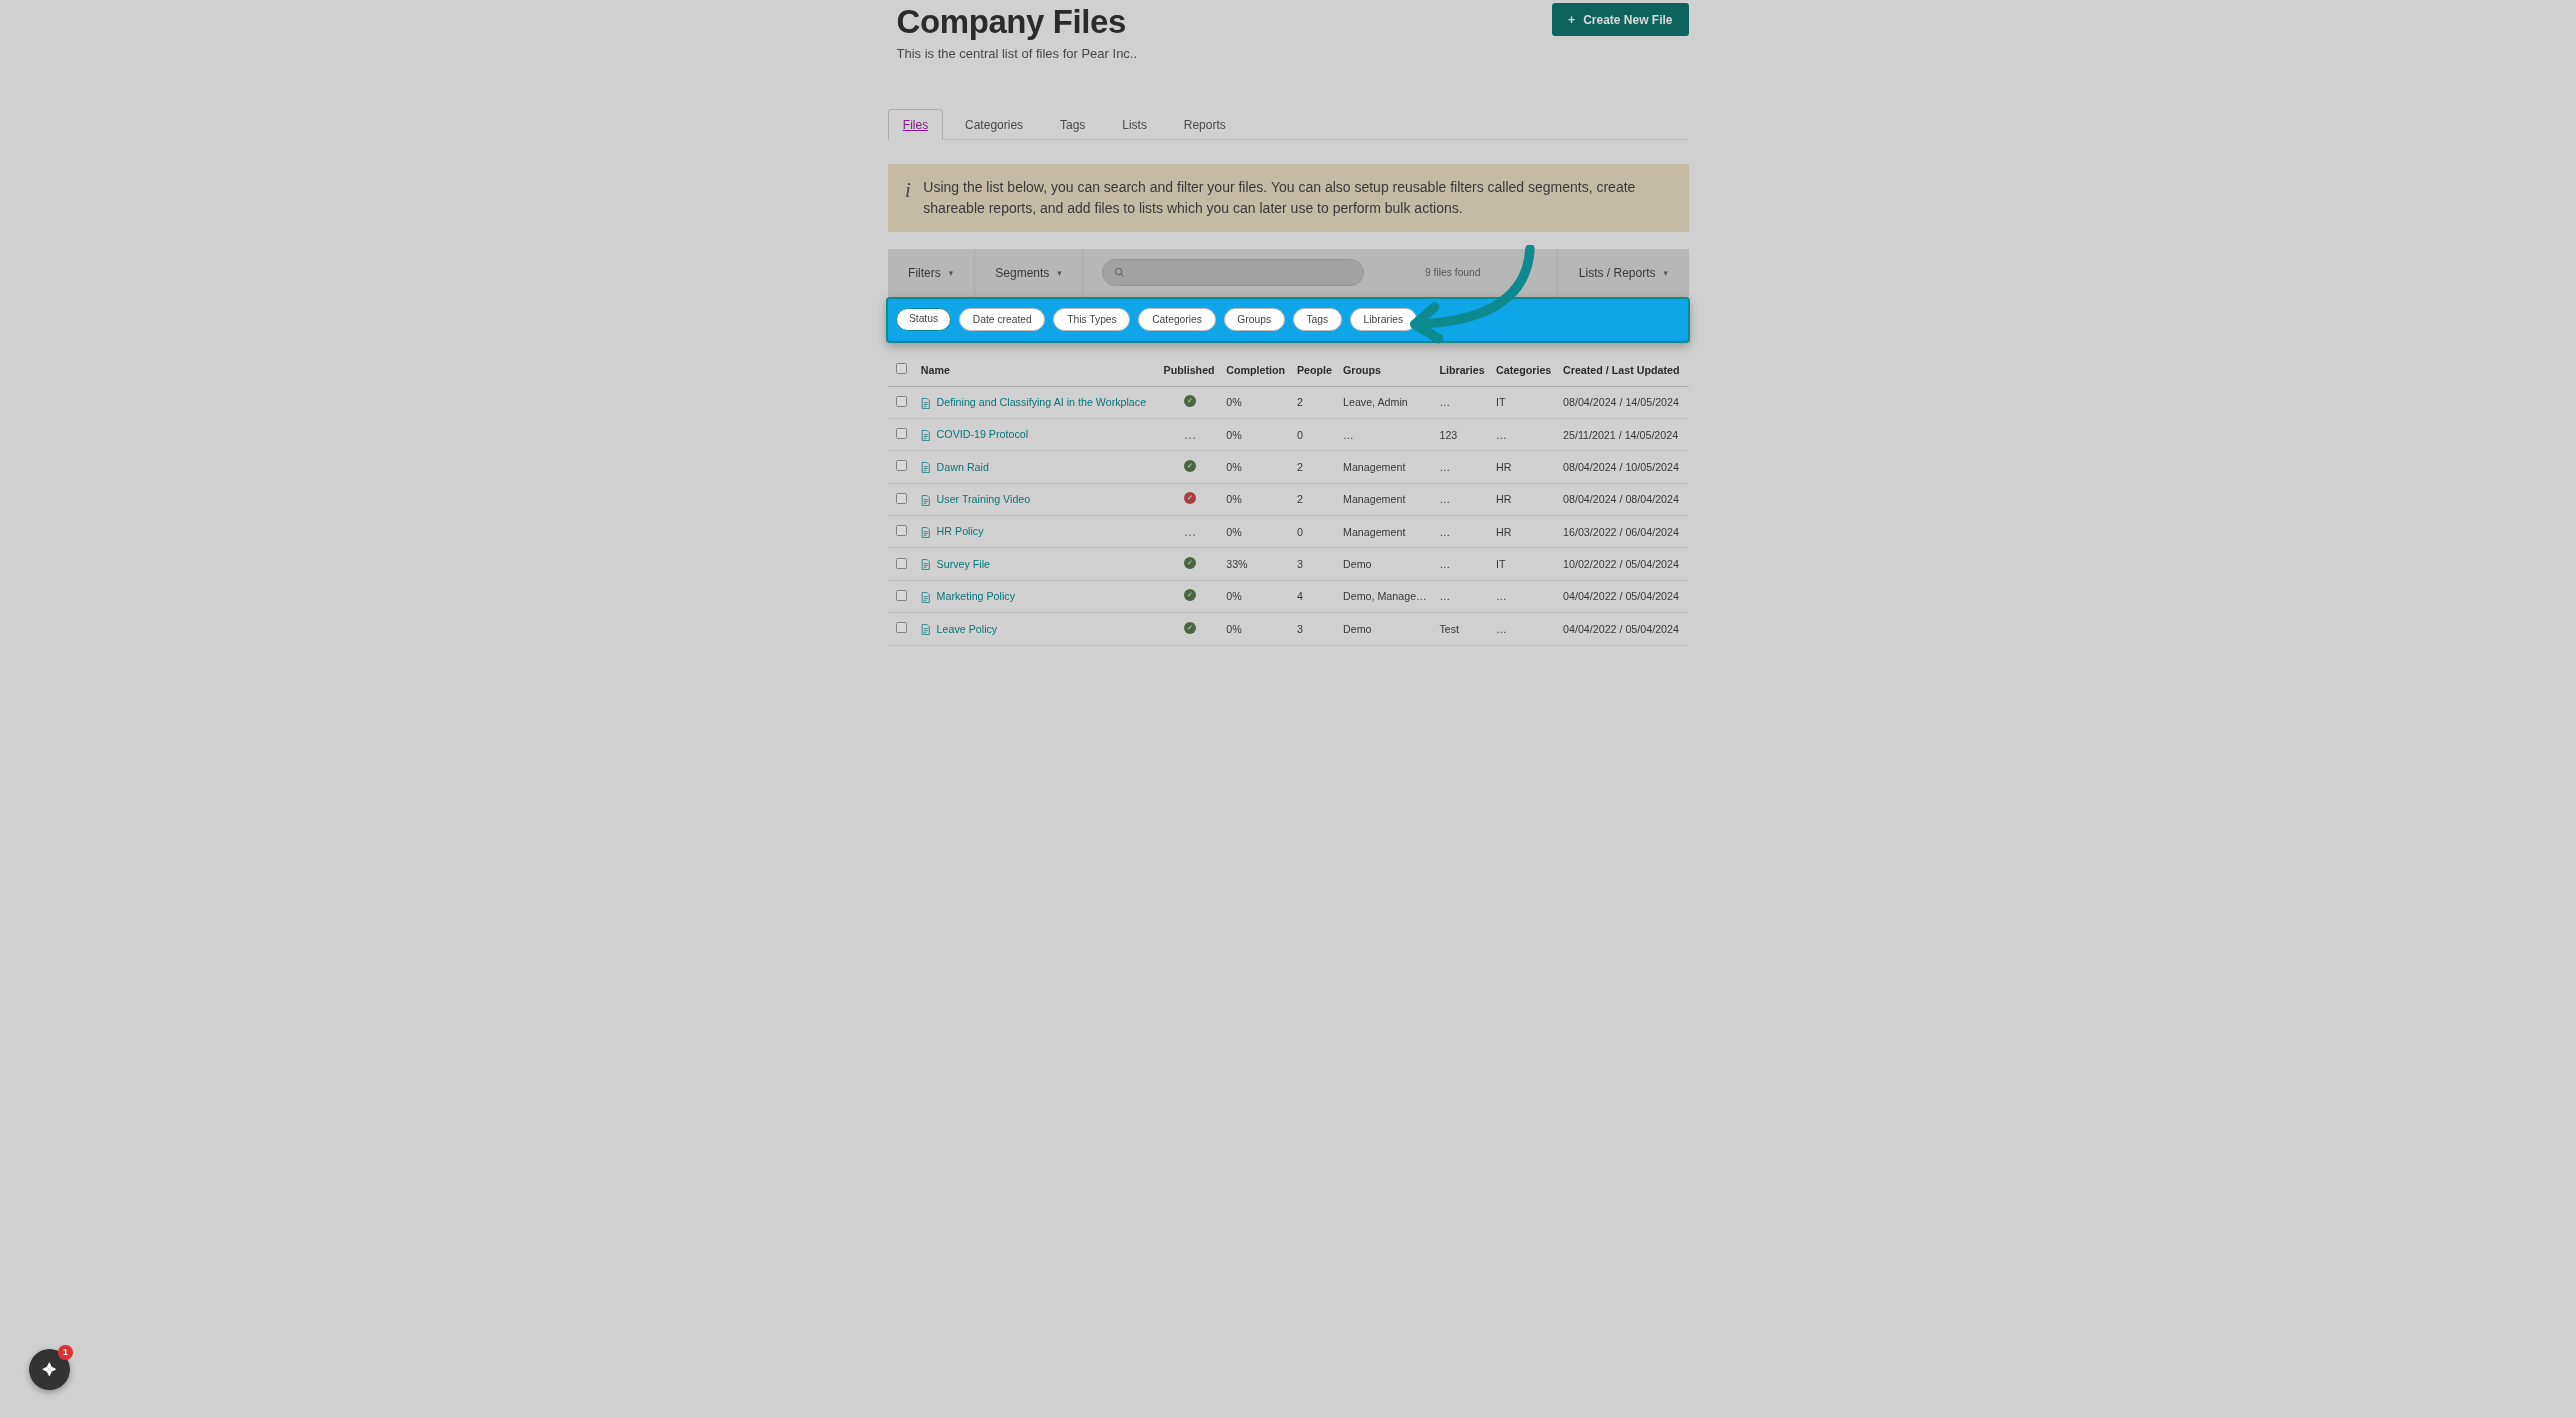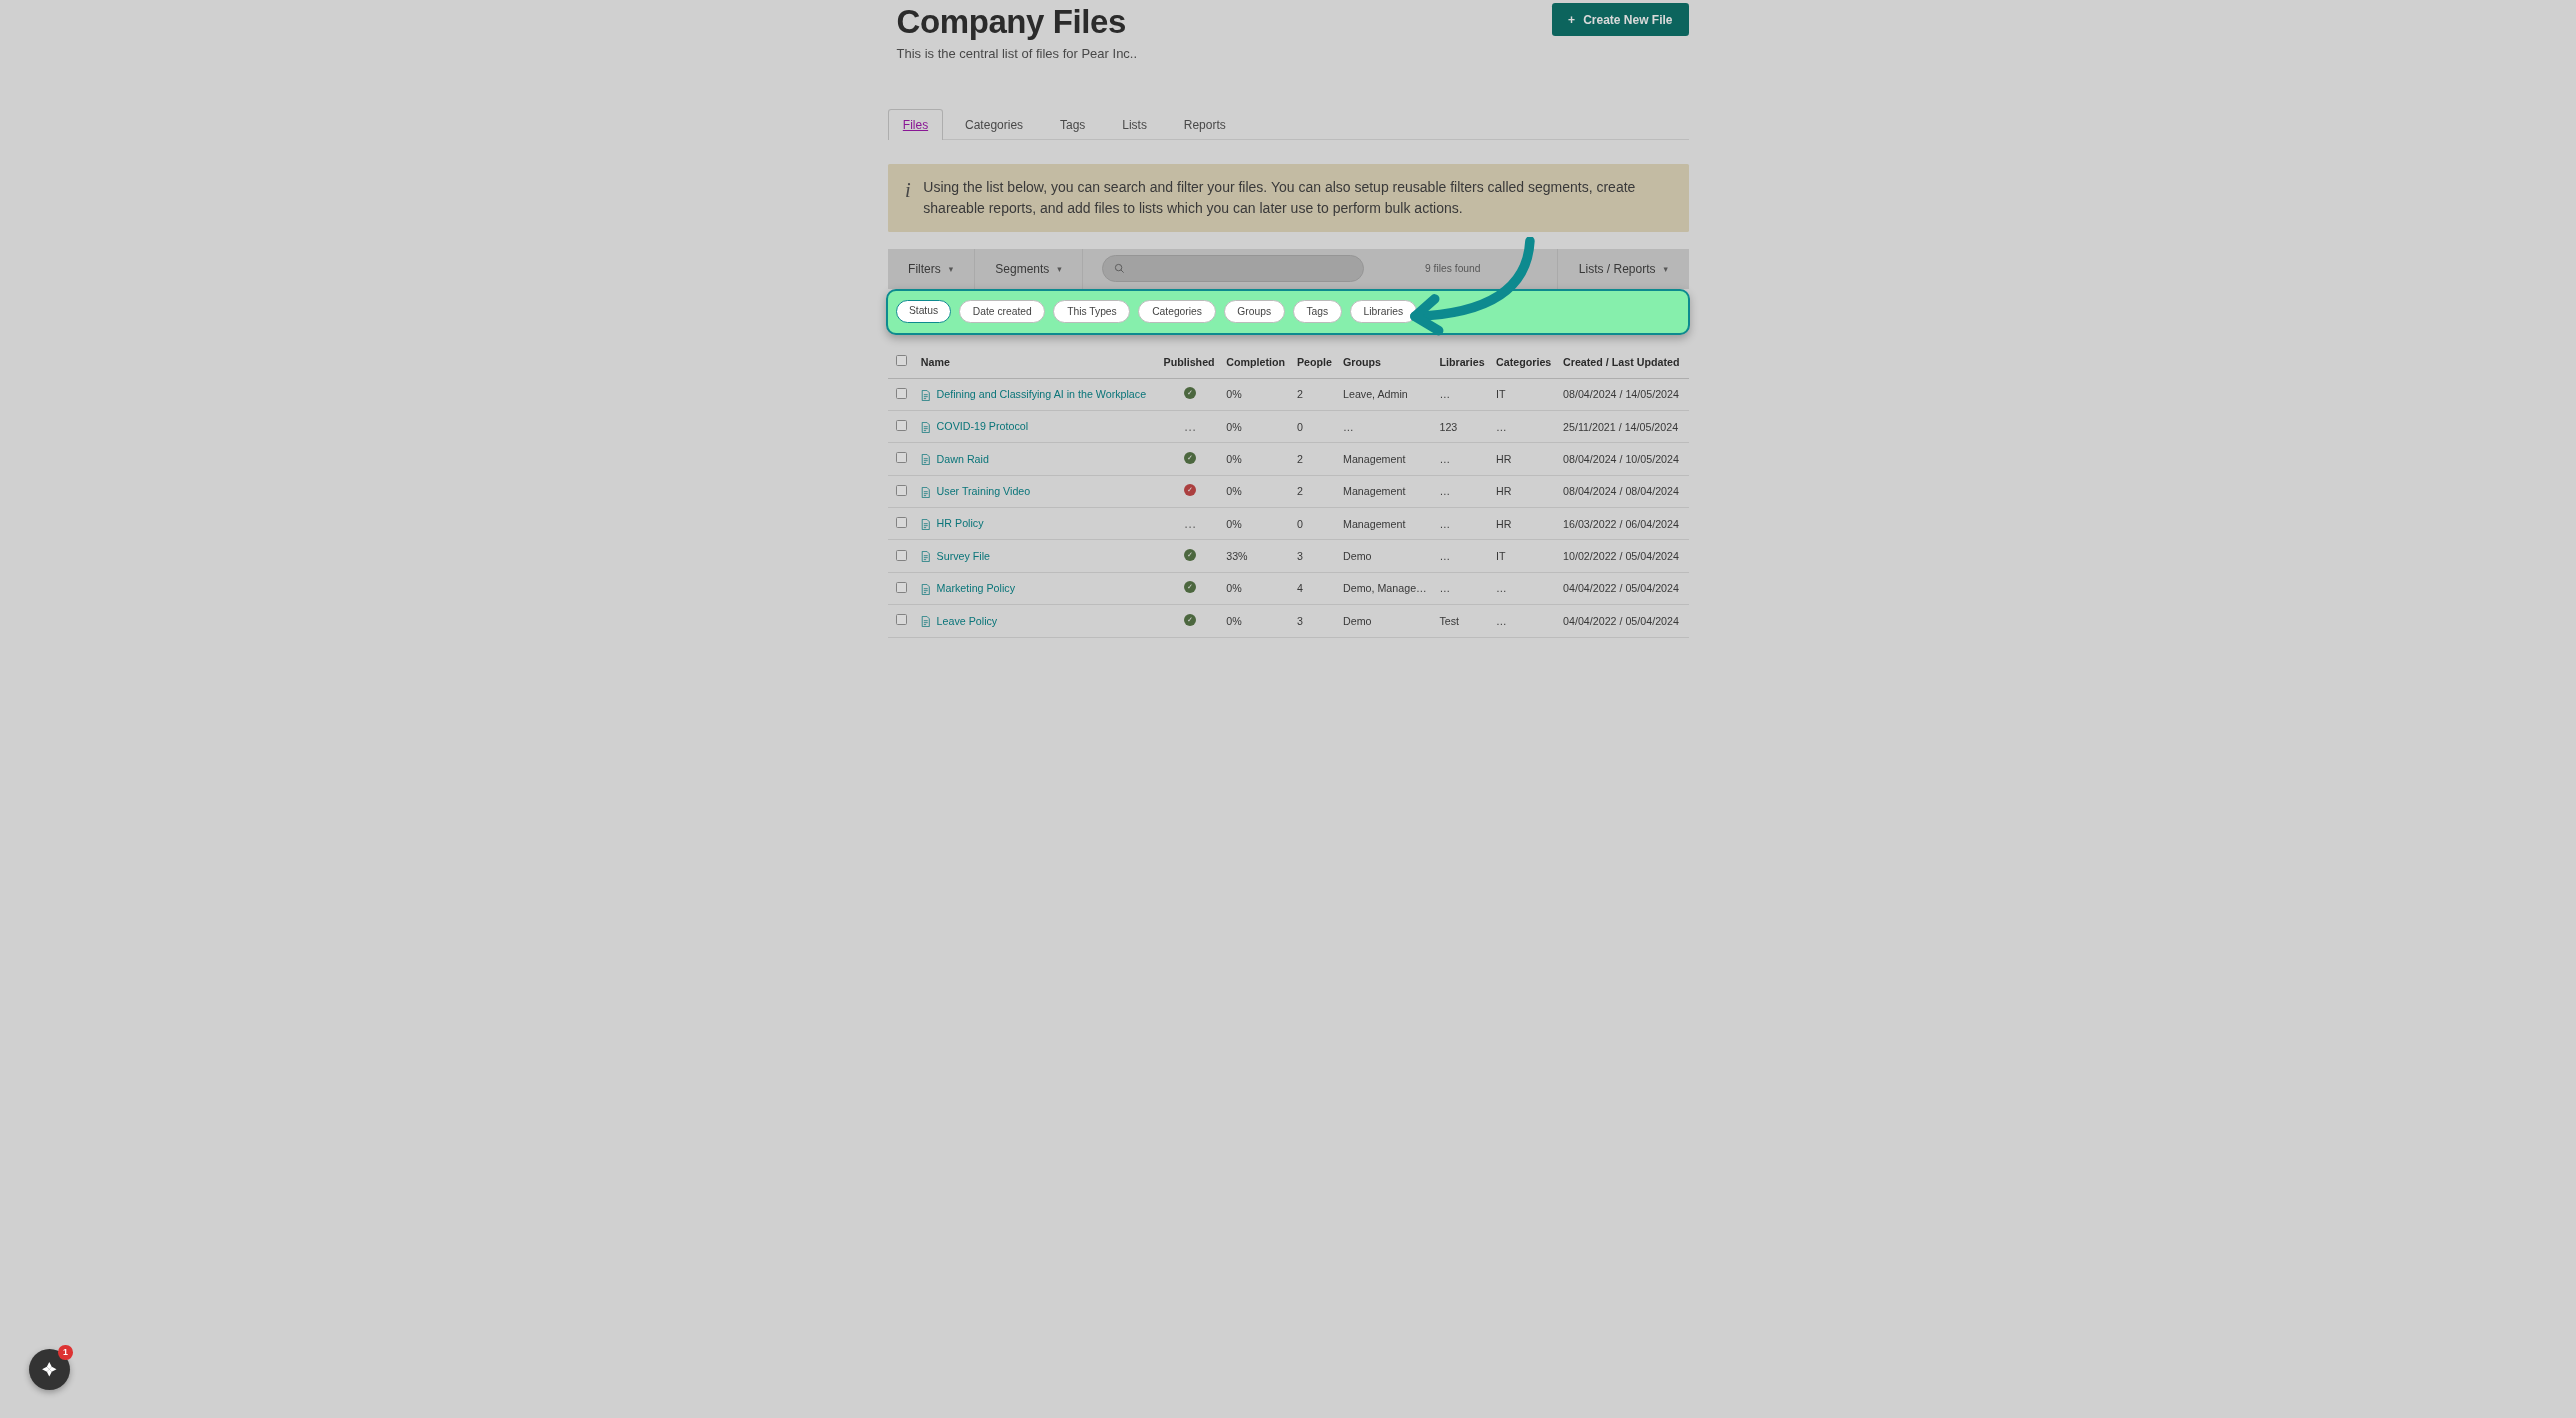--- a/index.html
+++ b/index.html
@@ -100,21 +100,21 @@
     font-size: 14px;
     color: #444;
     line-height: 1.5;
   }
 
   .toolbar {
     display: flex;
     align-items: center;
     background: #d8d8d8;
     margin-top: 17.4px;
-    height: 40px;
+    height: 48px;
   }
   .tb-btn {
     display: flex;
     align-items: center;
     gap: 8px;
     padding: 0 20.6px;
     height: 100%;
     border-right: 0.8px solid #c8c8c8;
     font-size: 12px;
     color: #444;
@@ -140,23 +140,23 @@
   .count {
     margin-left: auto;
     margin-right: 16px;
     font-size: 10.3px;
     color: #666;
   }
 
   .filter-highlight {
     position: relative;
     z-index: 20; 
-    background: #86efac;
+    background: #0ea5e9;
     border: 2.4px solid #0d8a8f;
-    border-radius: 10px;
+    border-radius: 4px;
     padding: 9.5px 8px;
     margin: 0 -1.6px;
     box-shadow: 0 3.2px 8px rgba(0,0,0,0.25);
   }
   .chips { display: flex; gap: 8px; }
   .chip {
     border: 0.8px solid #bbb;
     border-radius: 14.3px;
     padding: 4.8px 12.7px;
     font-size: 10.3px;

